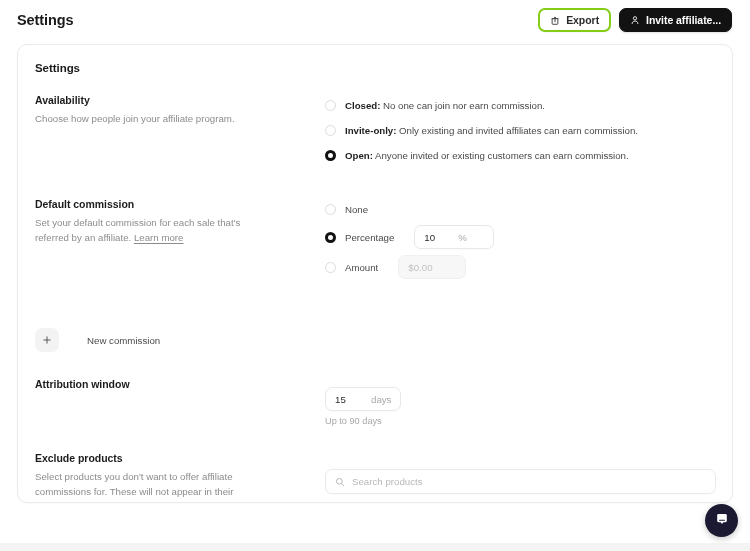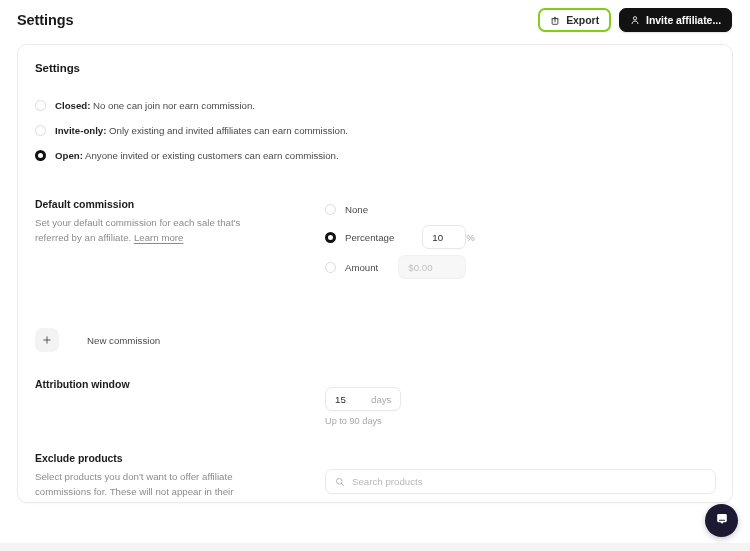--- a/index.html
+++ b/index.html
@@ -162,21 +162,21 @@
     padding: 0;
     width: 100%;
   }
   .field input::placeholder { color: #c2c2c2; }
   .field .suffix {
     font-size: 9.7px;
     color: #a8a8a8;
     margin-left: 8px;
     flex: none;
   }
-  .pct-field { width: 44px; margin-left: 19px; }
+  .pct-field { width: 80px; margin-left: 11px; }
   .pct-field input { width: 26px; }
   .amt-field { width: 68px; margin-left: 11px; }
   .days-field { width: 76px; }
   .days-field input { width: 28px; }
 
   .helper {
     font-size: 9.2px;
     color: #a8a8a8;
     margin-top: 5px;
   }
@@ -272,20 +272,24 @@
 
   </div>
 </div>
 
 <div class="card">
   <div class="card-inner">
 
     <div class="card-heading">Settings</div>
 
     <div class="section" style="margin-bottom:28px;">
+      <div class="sec-left">
+        <div class="sec-title">Availability</div>
+        <div class="sec-desc">Choose how people join your affiliate program.</div>
+      </div>
       <div class="sec-right">
 
         <div class="radio-row">
           <span class="radio"></span>
           <span class="radio-label"><b>Closed:</b><span> No one can join nor earn commission.</span></span>
         </div>
 
         <div class="radio-row">
           <span class="radio"></span>
           <span class="radio-label"><b>Invite-only:</b><span> Only existing and invited affiliates can earn commission.</span></span>

